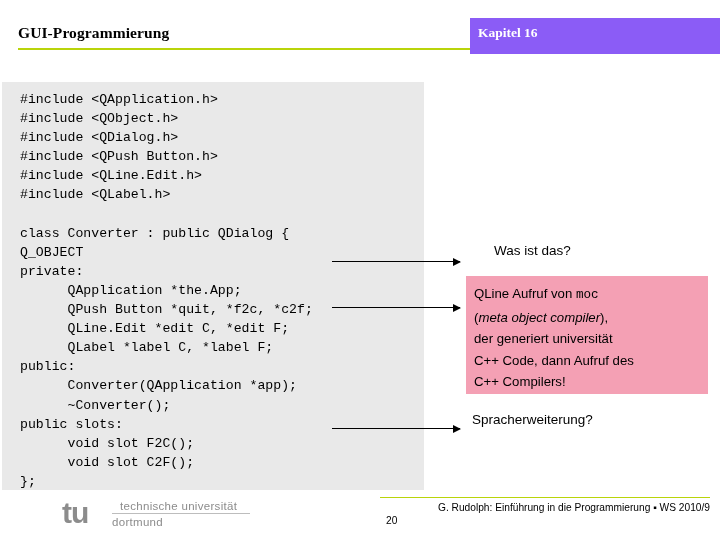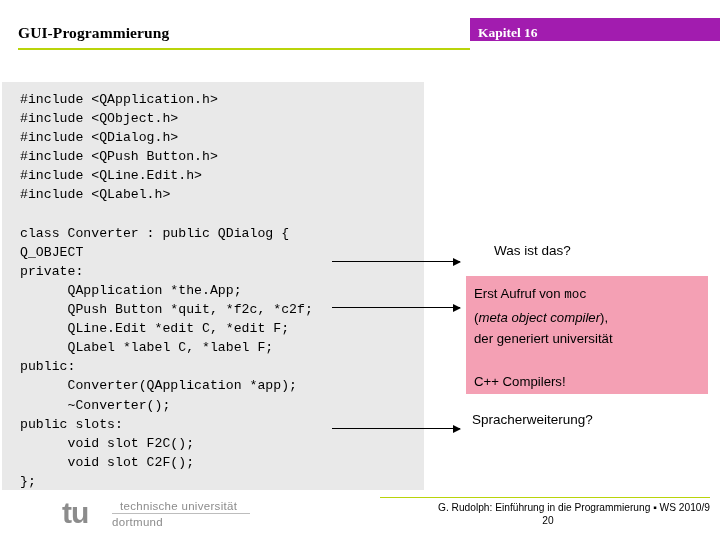--- a/index.html
+++ b/index.html
@@ -30,22 +30,22 @@
     top: 0;
     width: 470px;
     height: 36px;
     background: #ffffff;
   }
   .header-right {
     position: absolute;
     left: 470px;
     top: 0;
     width: 250px;
-    height: 23px;
-    background: #a21caf;
+    height: 36px;
+    background: #8b5cf6;
   }
   .header-title {
     position: absolute;
     left: 18px;
     top: 6px;
     font-size: 15.5px;
     font-weight: bold;
     color: #000000;
     letter-spacing: 0.1px;
   }
@@ -164,21 +164,21 @@
     width: 324px;
     text-align: right;
     font-size: 10.2px;
     color: #000000;
   }
   .footer-page {
     position: absolute;
     left: 386px;
     top: 515px;
     width: 324px;
-    text-align: center;
+    text-align: left;
     font-size: 10.2px;
     color: #000000;
   }
 
   
   .logo {
     position: absolute;
     left: 16px;
     top: 498px;
     width: 190px;
@@ -259,24 +259,24 @@
 </div>
 
 <div class="arrow arrow-1"></div>
 <div class="arrow arrow-2"></div>
 <div class="arrow arrow-3"></div>
 
 <div class="note note-was">Was ist das?</div>
 
 <div class="pink-box">
   <div class="pink-text">
-    <span>Erst Aufruf von </span><span class="mono-inline">moc</span><br>
+    <span>QLine Aufruf von </span><span class="mono-inline">moc</span><br>
     <span>(</span><span class="ital">meta object compiler</span><span>),</span><br>
     <span>der generiert universität</span><br>
-    <br>
+    <span>C++ Code, dann Aufruf des</span><br>
     <span>C++ Compilers!</span>
   </div>
 </div>
 
 <div class="note note-sprach">Spracherweiterung?</div>
 
 <div class="footer-rule"></div>
 <div class="footer-text">G. Rudolph: Einführung in die Programmierung ▪ WS 2010/9</div>
 <div class="footer-page">20</div>
 

